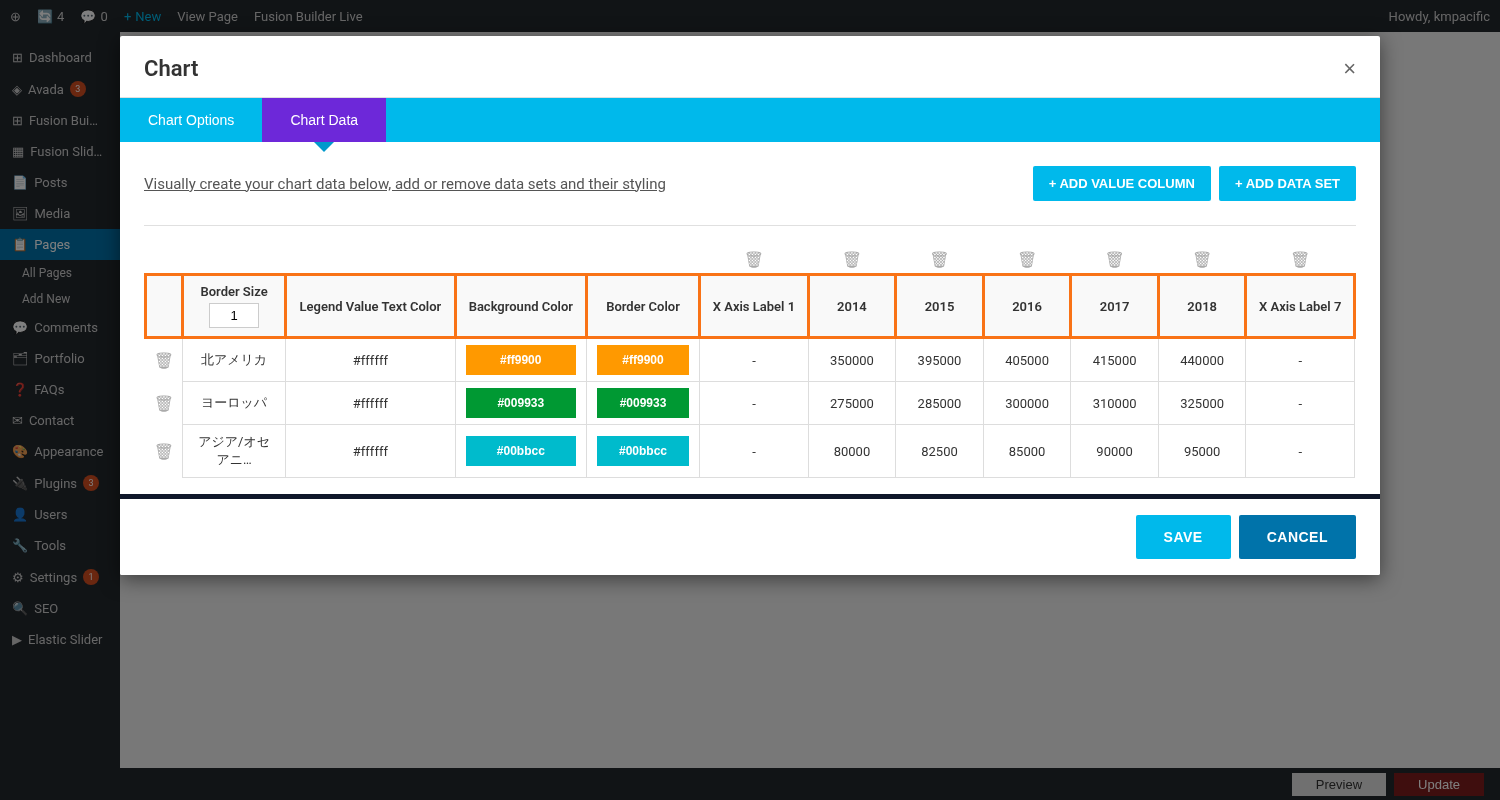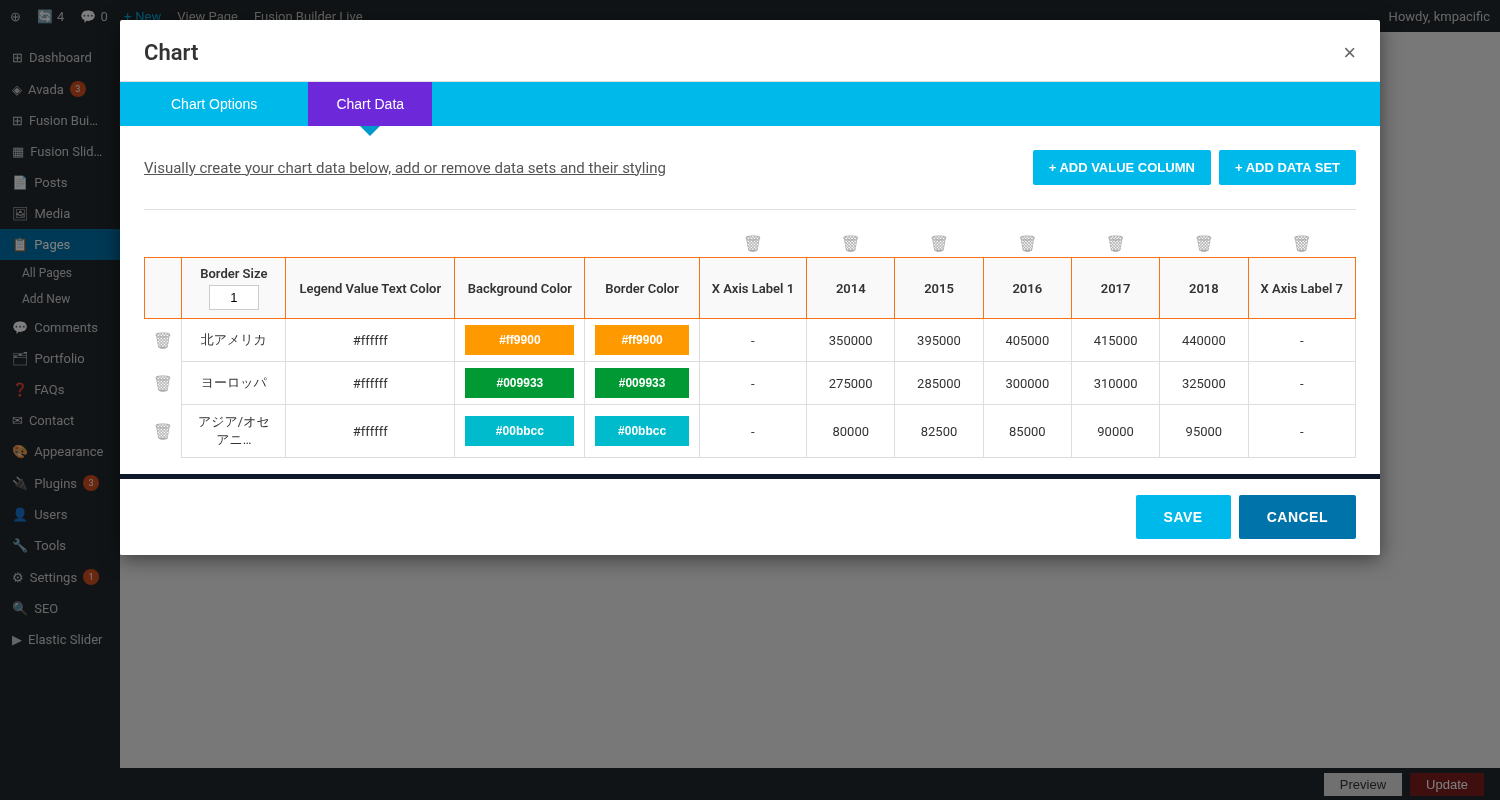--- a/index.html
+++ b/index.html
@@ -89,21 +89,21 @@
       position: absolute;
       left: 0;
       top: 0;
       width: 1500px;
       height: 800px;
       background: rgba(0,0,0,0.5);
       z-index: 100;
       display: flex;
       align-items: flex-start;
       justify-content: center;
-      padding-top: 20px;
+      padding-top: 36px;
     }
 
     
     .modal {
       background: white;
       width: 1260px;
       max-height: 740px;
       border-radius: 2px;
       box-shadow: 0 4px 20px rgba(0,0,0,0.5);
       display: flex;
@@ -141,21 +141,20 @@
     }
     .tab {
       padding: 14px 28px;
       color: white;
       font-size: 14px;
       font-weight: 500;
       cursor: pointer;
       border: none;
       background: transparent;
       position: relative;
-      margin-left: 23px;
     }
     .tab.active {
       background: #6d28d9;
     }
     .tab.active::after {
       content: '';
       position: absolute;
       bottom: -10px;
       left: 50%;
       transform: translateX(-50%);
@@ -231,21 +230,21 @@
       font-size: 16px;
     }
 
     
     .header-row th {
       padding: 8px 10px;
       text-align: center;
       font-size: 13px;
       font-weight: 600;
       color: #333;
-      border: 1px solid #f97316;
+      border: 3px solid #f97316;
       background: #f9f9f9;
       white-space: nowrap;
     }
     .header-row th.border-size-header {
       min-width: 80px;
     }
 
     .border-size-input {
       width: 50px;
       text-align: center;
@@ -337,21 +336,21 @@
       background: #23282d;
       display: flex;
       align-items: center;
       justify-content: flex-end;
       gap: 8px;
       padding: 0 16px;
     }
     .bottom-btn {
       background: #e0e0e0;
       border: none;
-      padding: 4px 16px;
+      padding: 4px 24px;
       font-size: 13px;
       cursor: pointer;
       color: #333;
     }
     .bottom-btn.update {
       background: #7f1d1d;
       color: white;
     }
   </style>
 </head>

